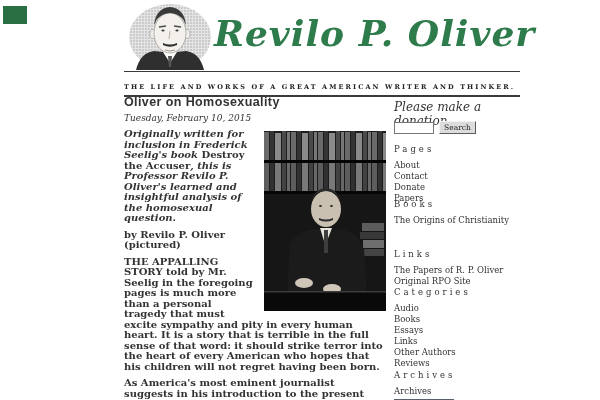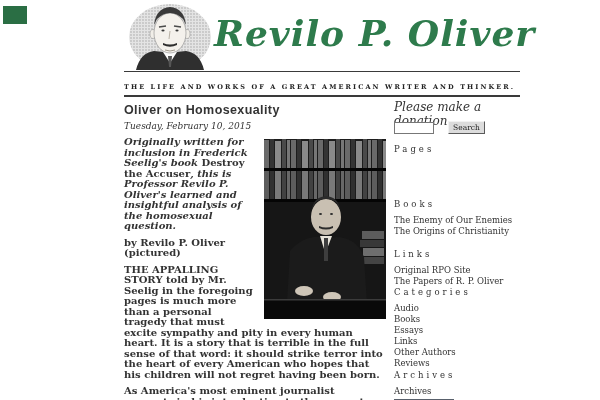--- a/index.html
+++ b/index.html
@@ -23,41 +23,41 @@
     position:absolute;left:124px;top:71px;width:396px;
     border-top:1px solid #3a3a3a;border-bottom:2px solid #3a3a3a;
     padding:2px 0;text-align:left;
   }
   .tagline{font-size:6.5px;letter-spacing:2.1px;color:#222;font-weight:bold;}
 
   
   .main{position:absolute;left:124px;top:95px;width:262px;}
   .post-title{
     font-family:"Liberation Sans", sans-serif;font-weight:bold;
-    font-size:12.5px;color:#333;margin:8px 0 4px;letter-spacing:.4px;
+    font-size:12.5px;color:#333;margin:0 0 4px;letter-spacing:.4px;
   }
   .post-date{font-style:italic;font-size:9px;margin:0 0 6px;color:#333;}
   .article-photo{float:right;width:122px;height:180px;margin:2px 0 6px 10px;}
   .para{font-size:10px;line-height:10.5px;margin:0 0 6px;font-weight:bold;}
   .intro{font-style:italic;}
   .intro .roman{font-style:normal;}
 
   
   .sidebar{position:absolute;left:394px;top:0;width:120px;}
   .side-abs{position:absolute;left:0;}
   .donation{font-style:italic;font-size:12px;color:#333;top:100px;}
   .search-row{top:117px;white-space:nowrap;}
   .search-input{
     width:36px;height:10px;border:1px solid #777;background:#fff;
     font-size:8px;padding:0 1px;vertical-align:middle;
   }
   .search-btn{
     font-family:"DejaVu Serif", serif;font-size:7.5px;color:#222;
     background:#dcdcdc;border:1px solid;border-color:#f2f2f2 #5a5a5a #5a5a5a #f2f2f2;
-    padding:1px 4px;margin-left:9px;vertical-align:middle;
+    padding:1px 4px;margin-left:0;vertical-align:middle;
   }
   .side-heading{font-size:8.5px;letter-spacing:3px;color:#333;margin:0 0 6px;}
   .side-list{list-style:none;margin:0;padding:0;}
   .side-list li{font-size:8.5px;line-height:11px;}
   .side-list a{color:#333;text-decoration:none;}
   .arch-label{font-size:8.5px;margin:0 0 3px;}
   .select-box{
     width:58px;height:13px;border:1px solid #58606b;background:#fff;
     position:relative;cursor:default;
   }
@@ -155,35 +155,40 @@
 
     <div class="side-abs donation" style="top:100px">Please make a donation.</div>
 
     <div class="side-abs search-row" style="top:117px">
       <input class="search-input" type="text" style="">
       <button class="search-btn">Search</button>
     </div>
 
     <div class="side-abs" style="top:144px">
       <div class="side-heading">Pages</div>
+      <ul class="side-list">
+        <li><a href="#">About</a></li>
+        <li><a href="#">Contact</a></li>
+        <li><a href="#">Donate</a></li>
+        <li><a href="#">Papers</a></li>
+      </ul>
     </div>
 
     <div class="side-abs" style="top:199px">
       <div class="side-heading">Books</div>
       <ul class="side-list">
-        <li><a href="#">The Enemy of Our Enemies</a></li>
         <li><a href="#">The Origins of Christianity</a></li>
       </ul>
     </div>
 
     <div class="side-abs" style="top:249px">
       <div class="side-heading">Links</div>
       <ul class="side-list">
+        <li><a href="#">The Papers of R. P. Oliver</a></li>
         <li><a href="#">Original RPO Site</a></li>
-        <li><a href="#">The Papers of R. P. Oliver</a></li>
       </ul>
     </div>
 
     <div class="side-abs" style="top:287px">
       <div class="side-heading">Categories</div>
       <ul class="side-list">
         <li><a href="#">Audio</a></li>
         <li><a href="#">Books</a></li>
         <li><a href="#">Essays</a></li>
         <li><a href="#">Links</a></li>

